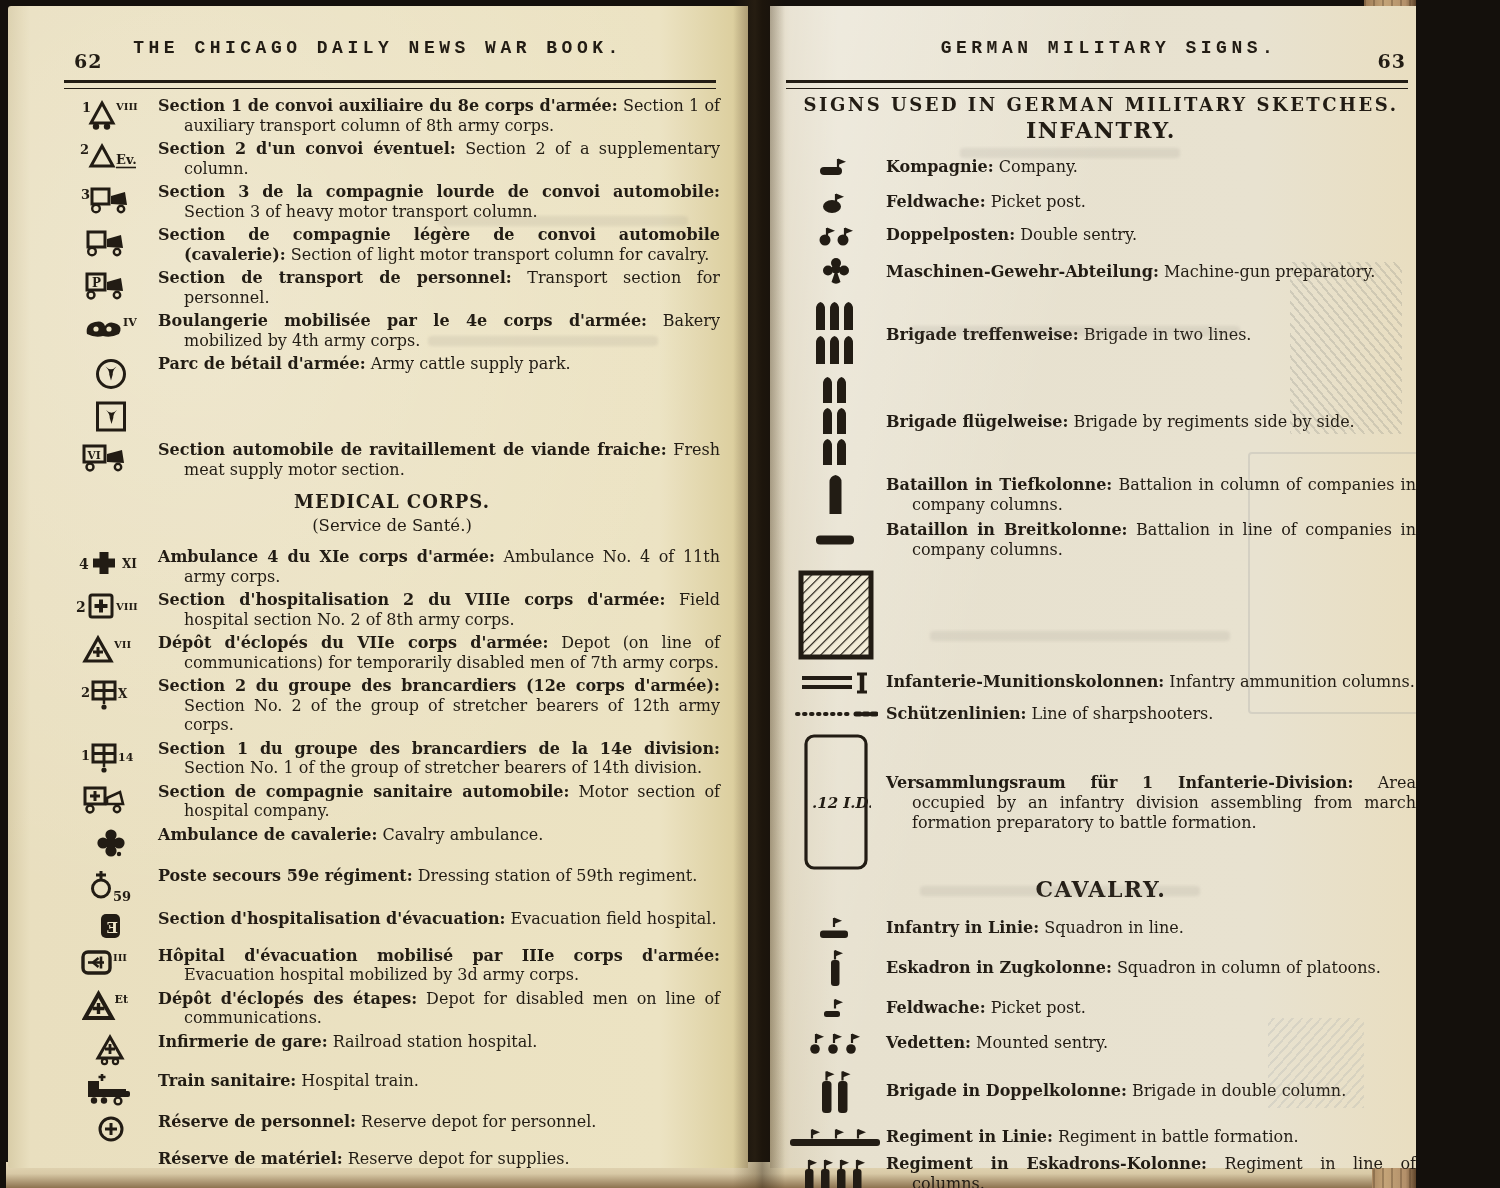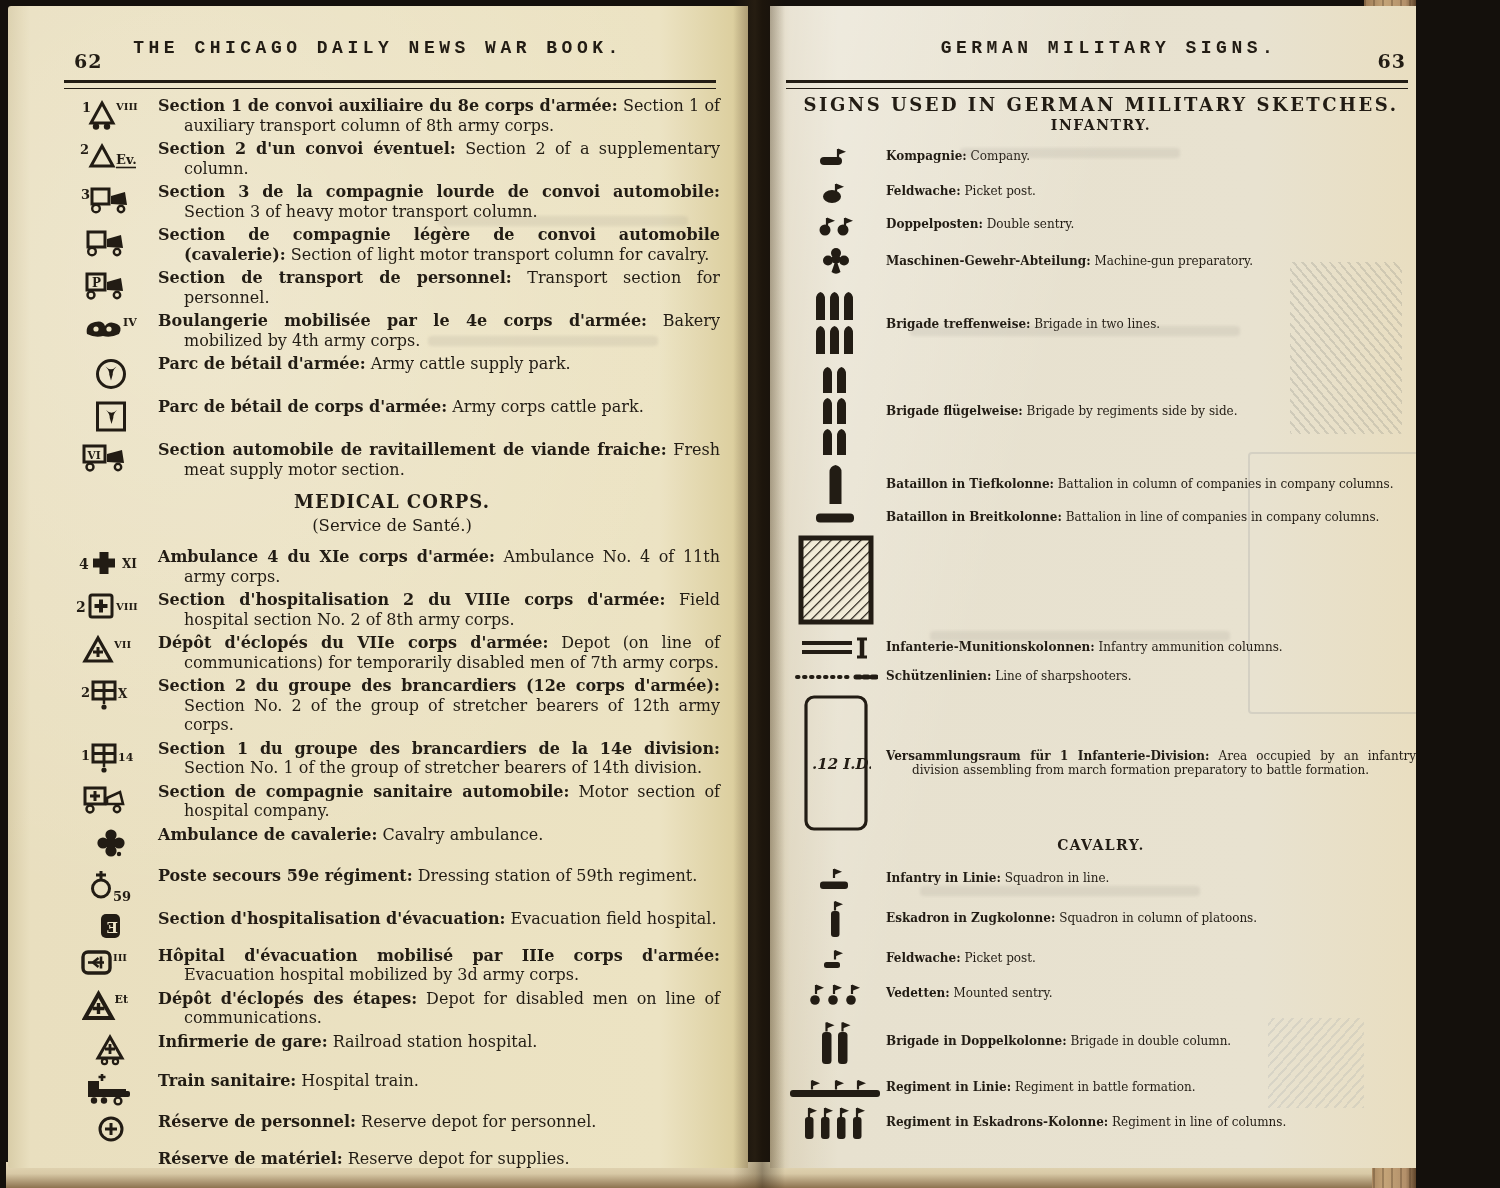--- a/index.html
+++ b/index.html
@@ -37,24 +37,24 @@
   .icon{flex:0 0 94px;display:flex;justify-content:center;align-items:flex-start;padding-top:1px;}
   .icon svg{display:block;}
   .icon text{font-family:"DejaVu Serif",serif;font-weight:700;fill:#221c14;}
   .desc{flex:1;margin:0;font-size:16px;line-height:1.22;text-align:justify;
         padding-left:26px;text-indent:-26px;}
   .lead{font-weight:700;}
   .midhead{text-align:center;font-weight:700;font-size:18px;letter-spacing:1px;margin:12px 0 4px;}
   .midsub{text-align:center;font-size:16.5px;margin:0 0 12px;}
   
   .page-right .title{text-align:center;font-weight:700;font-size:18px;letter-spacing:2.5px;margin:2px 0 2px;}
-  .page-right .subheading{text-align:center;font-weight:700;font-size:14px;letter-spacing:1.5px;margin:0 0 10px;}
+  .page-right .subheading{text-align:center;font-weight:700;font-size:22px;letter-spacing:1.5px;margin:0 0 10px;}
   .page-right .entry{align-items:center;margin-bottom:8px;}
   .page-right .icon{flex:0 0 100px;}
-  .page-right .desc{font-size:12px;line-height:1.24;}
+  .page-right .desc{font-size:16px;line-height:1.24;}
   #infantry-list .entry:nth-of-type(1){margin-bottom:8px}
   #infantry-list .entry:nth-of-type(2){margin-bottom:6px}
   #infantry-list .entry:nth-of-type(3){margin-bottom:6px}
   #infantry-list .entry:nth-of-type(4){margin-bottom:12px}
   #infantry-list .entry:nth-of-type(5){margin-bottom:8px}
   #infantry-list .entry:nth-of-type(6){margin-bottom:6px}
   #infantry-list .entry:nth-of-type(7){margin-bottom:4px}
   #infantry-list .entry:nth-of-type(8){margin-bottom:8px}
   #infantry-list .entry:nth-of-type(9){margin-bottom:8px}
   #infantry-list .entry:nth-of-type(10){margin-bottom:8px}
@@ -182,21 +182,20 @@
 
           <div class="entry">
             <span class="icon">
               <svg width="36" height="38" viewBox="0 0 36 38">
                 <rect x="4.5" y="5" width="27" height="27" fill="none" stroke="#221c14" stroke-width="3"></rect>
                 <g transform="translate(10.5,10.5) scale(0.5)">
                   <path d="M5 3 Q13 11 12.5 19 L16 31 L19.5 19 Q19 11 27 3 Q21.5 8.5 16 8.5 Q10.5 8.5 5 3 Z" fill="#221c14"></path>
                 </g>
               </svg>
             </span>
-            <p class="desc"><b class="lead">Parc de bétail de corps d'armée:</b> <span>Army corps cattle park.</span></p>
           </div>
 
           <div class="entry">
             <span class="icon">
               <svg width="60" height="34" viewBox="0 0 60 34">
                 <rect x="3" y="5" width="21" height="16" fill="none" stroke="#221c14" stroke-width="3"></rect>
                 <text class="tl" font-size="10.5" x="6.5" y="18">VI</text>
                 <circle cx="9" cy="26" r="3.5" fill="none" stroke="#221c14" stroke-width="2.4"></circle>
                 <path d="M26 13 L41 9 L43 22 L26 21 Z" fill="#221c14"></path>
                 <circle cx="37" cy="26" r="3.2" fill="none" stroke="#221c14" stroke-width="2.4"></circle>

